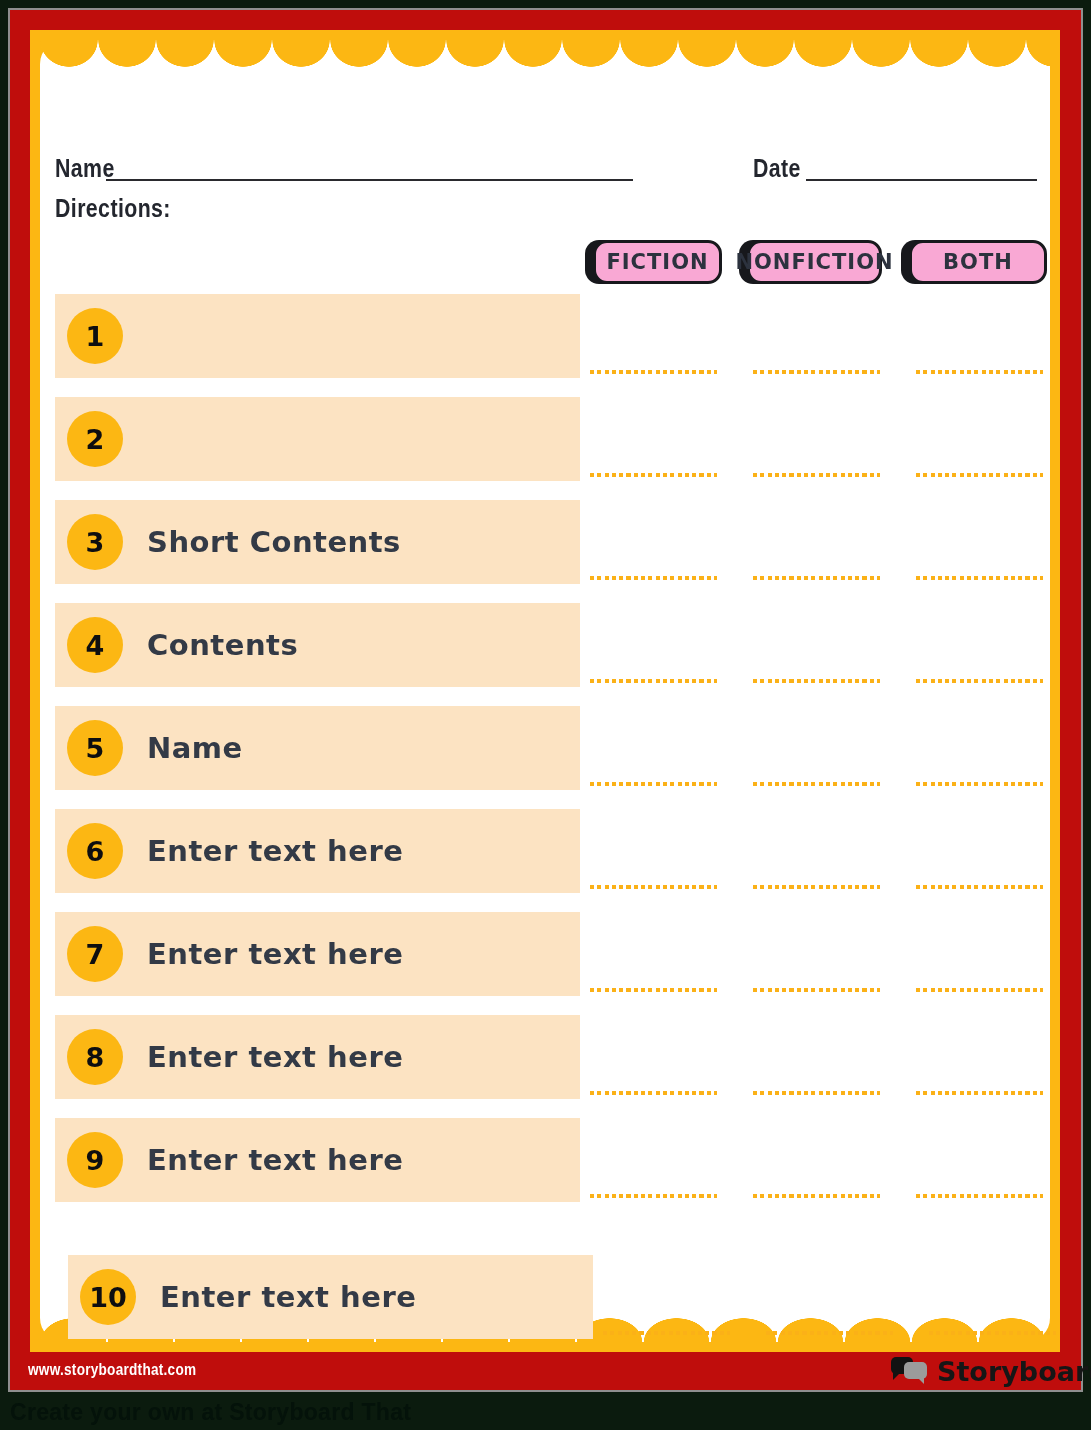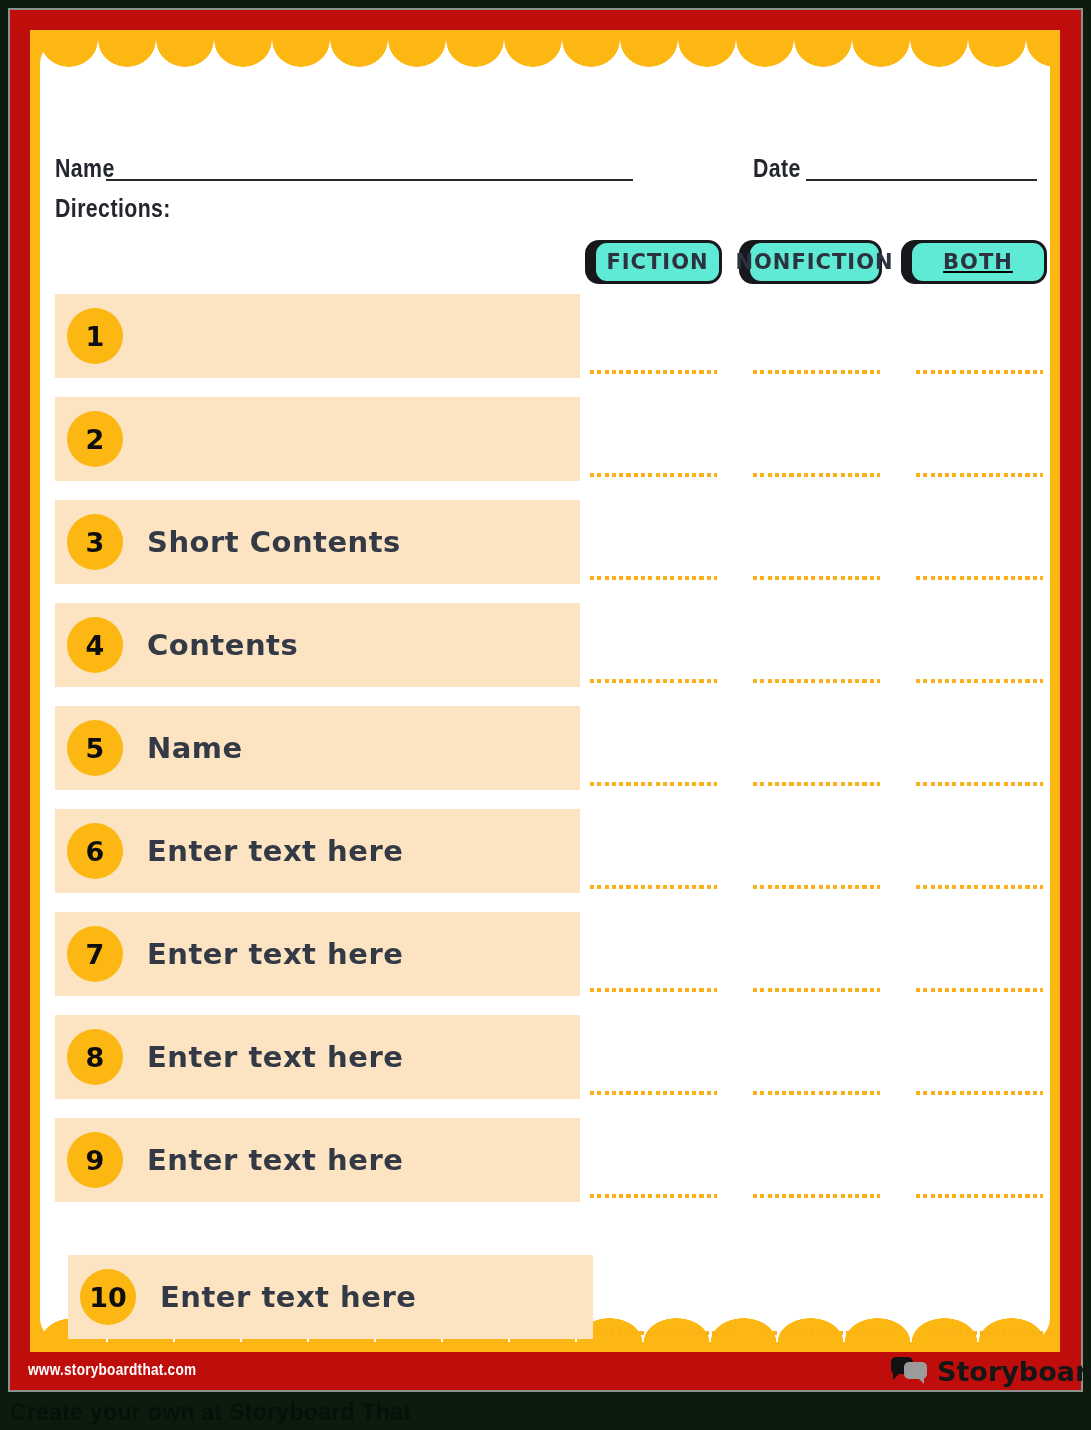--- a/index.html
+++ b/index.html
@@ -42,28 +42,28 @@
   .name-label { left:55px; top:153px; }
   .date-label { left:753px; top:153px; }
   .directions-label { left:55px; top:193px; }
   .fill-line { position:absolute; height:0; border-bottom:2.5px solid #2a2a2e; }
   .name-line { left:106px; top:179px; width:527px; }
   .date-line { left:806px; top:179px; width:231px; }
 
   
   .col-btn {
     position:absolute; top:240px; height:44px;
-    background:#5eead4; border:3px solid #17181c; border-radius:14px;
+    background:#f9a8d4; border:3px solid #17181c; border-radius:14px;
     box-shadow:-8px 0 0 0 #17181c;
     display:flex; align-items:center; justify-content:center;
   }
   .col-btn span { font-size:21px; font-weight:bold; color:#2c323e; letter-spacing:1px; }
   .col-btn.c0 { left:593px; width:129px; }
   .col-btn.c1 { left:747px; width:135px;justify-content:center; }
-  .col-btn.c2 { left:909px; width:138px;text-decoration:underline; }
+  .col-btn.c2 { left:909px; width:138px; }
 
   
   .row { position:absolute; left:0; width:1091px; height:84px; }
   .row-bar { position:absolute; left:55px; top:0; width:525px; height:84px; background:#fce3c2; }
   .num-circle {
     position:absolute; left:12px; top:14px; width:56px; height:56px; border-radius:50%;
     background:#fcb713; display:flex; align-items:center; justify-content:center;
   }
   .num-circle span { font-size:27px; font-weight:bold; color:#0e0e10; }
   .row-label {

